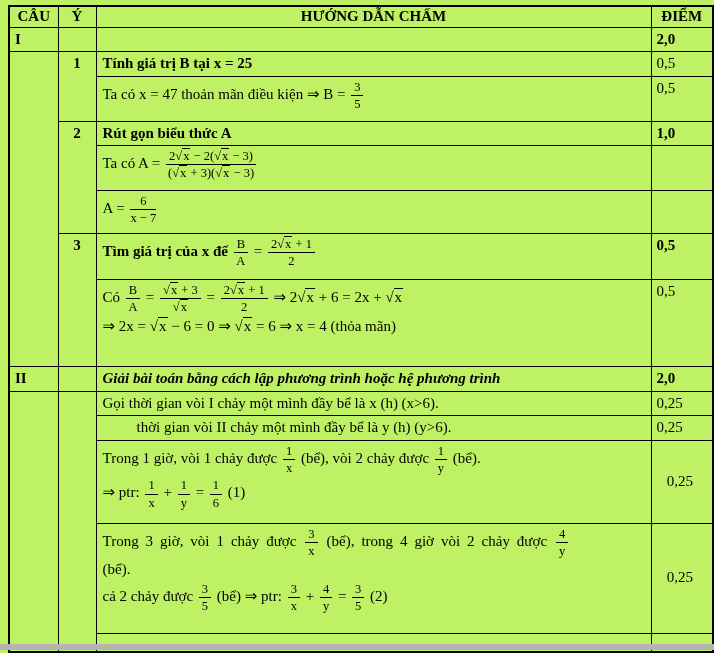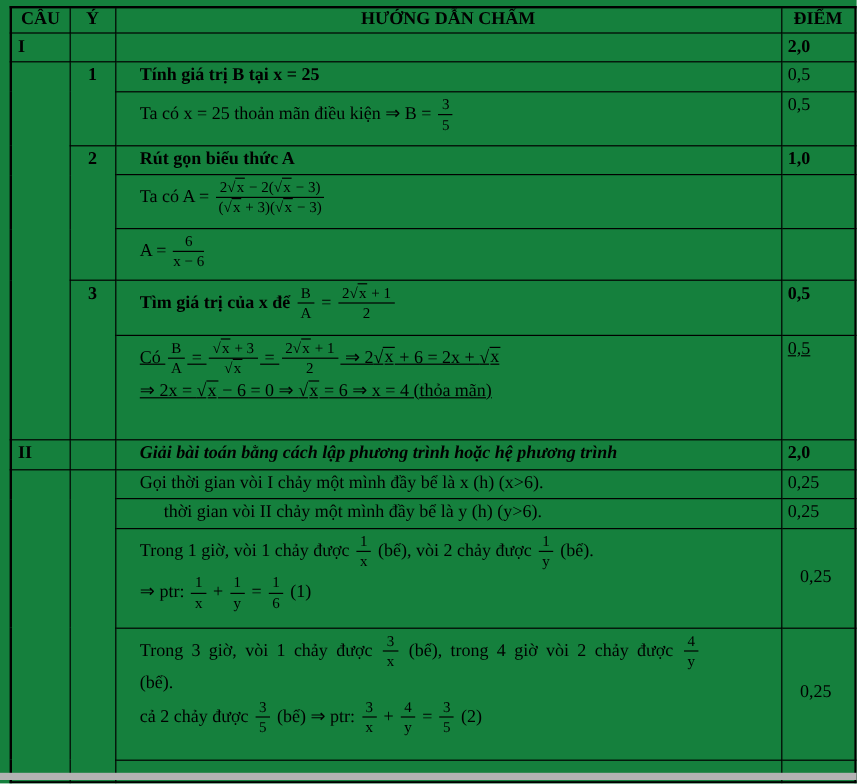--- a/index.html
+++ b/index.html
@@ -16,21 +16,21 @@
   .rubric th, .rubric td {
     border:1px solid #000;
     vertical-align:top;
     font-size:15px; line-height:1.3;
     padding:1px 4px;
     overflow:hidden;
   }
   .rubric th { font-weight:bold; text-align:center; padding:0 2px; }
   td.c-cau { font-weight:bold; text-align:left; padding-left:5px; }
   td.c-y   { font-weight:bold; text-align:center; }
-  td.c-content { text-align:left; padding-left:20px; padding-right:4px; }
+  td.c-content { text-align:left; padding-left:6px; padding-right:4px; }
   td.c-diem { text-align:left; padding-left:5px; }
   td.b { font-weight:bold; }
   td.mid { vertical-align:middle; text-align:center; padding-left:0; }
   td.title { font-weight:bold; }
   td.bolditalic { font-weight:bold; font-style:italic;margin-top:28px; }
   td.indent { padding-left:40px; }
   .line { display:block; margin:1px 0; }
   .line.spread { word-spacing:3.2px; }
   .nrm { font-weight:normal; font-style:normal; }
   .frac {
@@ -45,36 +45,36 @@
   .sq .ov { border-top:1px solid #000; padding:0 1px; }
   
   tbody tr:nth-child(1)  th { height:18px; }
   tbody tr:nth-child(2)  td { height:18px; }
   tbody tr:nth-child(3)  td { height:19px; }
   tbody tr:nth-child(4)  td { height:42px; }
   tbody tr:nth-child(5)  td { height:19px; }
   tbody tr:nth-child(6)  td { height:42px; }
   tbody tr:nth-child(7)  td { height:40px; }
   tbody tr:nth-child(8)  td { height:43px; }
-  tbody tr:nth-child(9)  td { height:84px;text-decoration:underline; }
+  tbody tr:nth-child(9)  td { height:84px; }
   tbody tr:nth-child(10) td { height:20px; }
   tbody tr:nth-child(11) td { height:19px; }
   tbody tr:nth-child(12) td { height:19px; }
   tbody tr:nth-child(13) td { height:80px; }
   tbody tr:nth-child(14) td { height:107px;margin-top:44px; }
   tbody tr:nth-child(15) td { height:15px; }
   .bottom-bar {
     position:absolute; left:0; top:644px; width:714px; height:6px;
     background:#b3b3b3; z-index:5;
   }
 </style>
 </head>
 <body>
 
-<div class="sheet" style="background: #15803d; color: rgb(0, 0, 0);">
+<div class="sheet" style="background: #bef264; color: rgb(0, 0, 0);">
   <table class="rubric">
     <colgroup>
       <col style="width:49px">
       <col style="width:38px">
       <col style="width:555px">
       <col style="width:62px">
     </colgroup>
     <tbody id="tbody">
         <tr>
           <th class="c-cau">CÂU</th>
@@ -99,21 +99,21 @@
           </td>
           <td class="c-content title">
             <div class="line"><span>Tính giá trị B tại x = 25</span></div>
           </td>
           <td class="c-diem">
             <div class="line"><span>0,5</span></div>
           </td>
         </tr>
         <tr>
           <td class="c-content">
-            <div class="line"><span>Ta có x = 25 thoản mãn điều kiện ⇒ B = </span><span class="frac"><span class="num"><span>3</span></span><span class="den"><span>5</span></span></span></div>
+            <div class="line"><span>Ta có x = 47 thoản mãn điều kiện ⇒ B = </span><span class="frac"><span class="num"><span>3</span></span><span class="den"><span>5</span></span></span></div>
           </td>
           <td class="c-diem">
             <div class="line"><span>0,5</span></div>
           </td>
         </tr>
         <tr>
           <td class="c-y" rowspan="3">
             <div class="line"><span>2</span></div>
           </td>
           <td class="c-content title">
@@ -124,21 +124,21 @@
           </td>
         </tr>
         <tr>
           <td class="c-content">
             <div class="line"><span>Ta có  A = </span><span class="frac"><span class="num"><span>2</span><span class="sq">√<span class="ov">x</span></span><span> − 2(</span><span class="sq">√<span class="ov">x</span></span><span> − 3)</span></span><span class="den"><span>(</span><span class="sq">√<span class="ov">x</span></span><span> + 3)(</span><span class="sq">√<span class="ov">x</span></span><span> − 3)</span></span></span></div>
           </td>
           <td class="c-diem"></td>
         </tr>
         <tr>
           <td class="c-content">
-            <div class="line"><span>A = </span><span class="frac"><span class="num"><span>6</span></span><span class="den"><span>x − 6</span></span></span></div>
+            <div class="line"><span>A = </span><span class="frac"><span class="num"><span>6</span></span><span class="den"><span>x − 7</span></span></span></div>
           </td>
           <td class="c-diem"></td>
         </tr>
         <tr>
           <td class="c-y" rowspan="2">
             <div class="line"><span>3</span></div>
           </td>
           <td class="c-content title">
             <div class="line"><span>Tìm giá trị của x để </span><span class="frac"><span class="num"><span>B</span></span><span class="den"><span>A</span></span></span><span class="nrm"> = </span><span class="frac"><span class="num"><span>2</span><span class="sq">√<span class="ov">x</span></span><span> + 1</span></span><span class="den"><span>2</span></span></span></div>
           </td>

